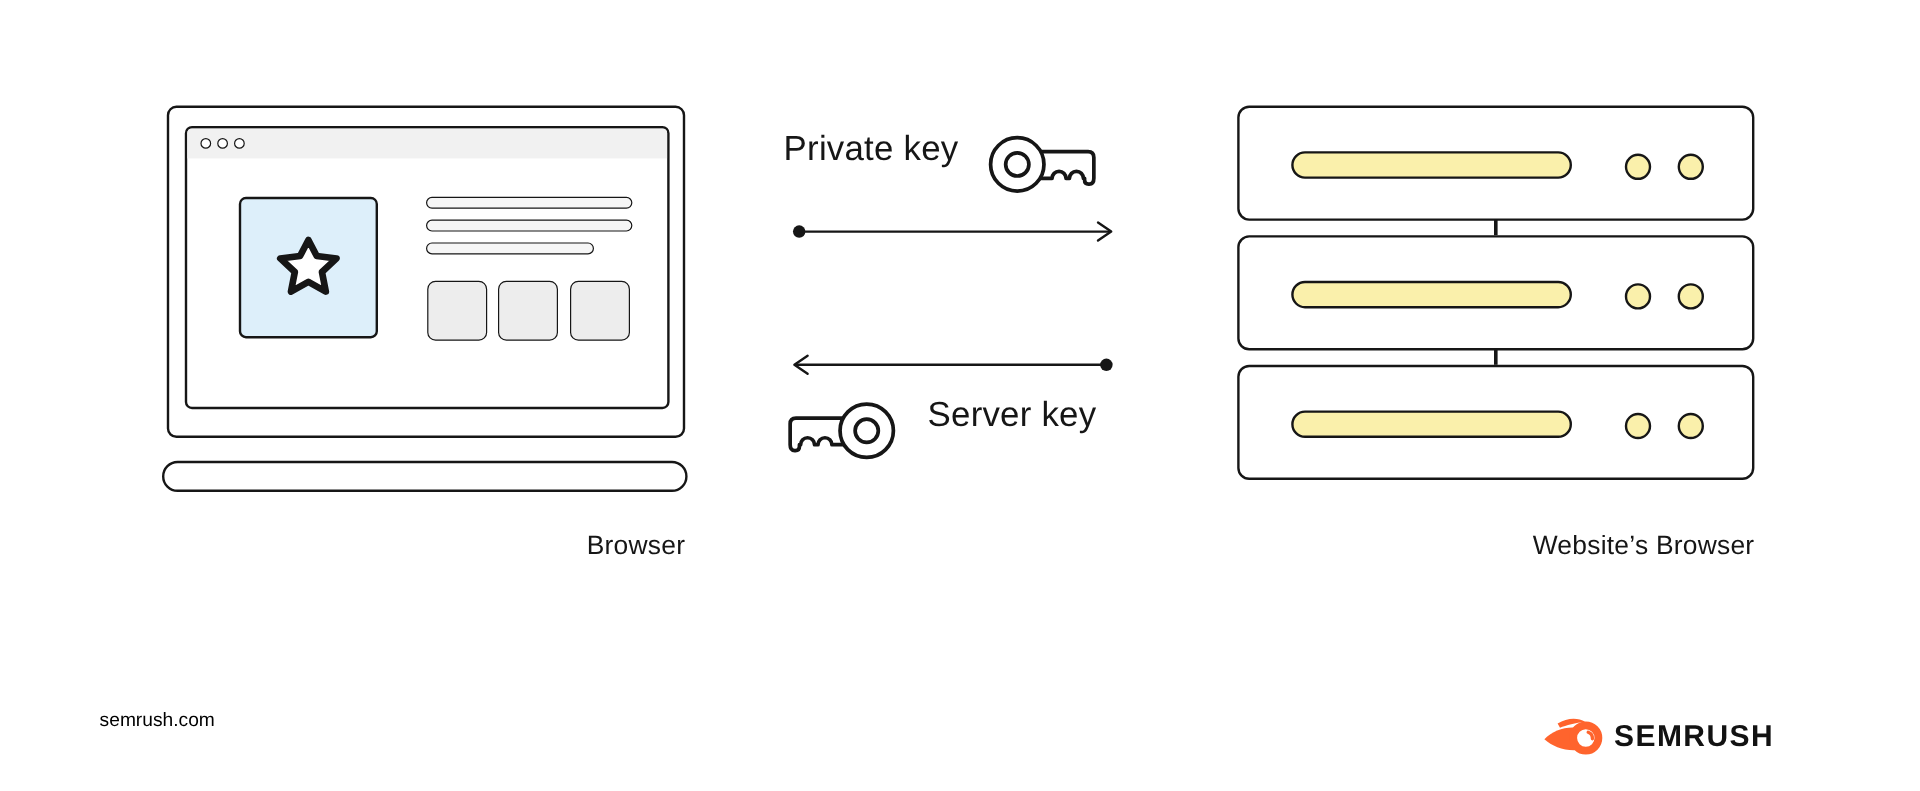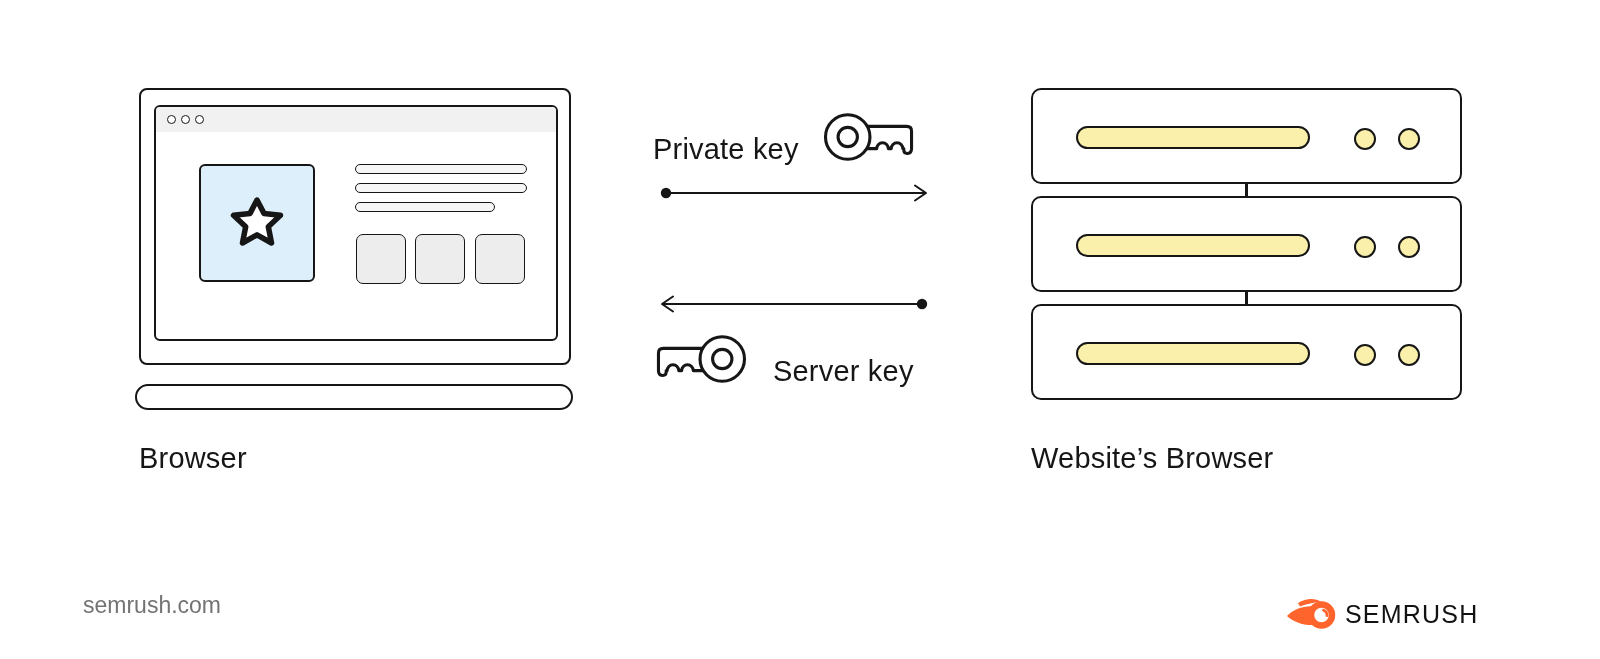--- a/index.html
+++ b/index.html
@@ -33,26 +33,26 @@
   .text-line.l1{left:199px;top:57px;width:172px}
   .text-line.l2{left:199px;top:76px;width:172px}
   .text-line.l3{left:199px;top:95px;width:140px}
   .content-tile{position:absolute;top:127px;width:50px;height:50px;background:var(--tile);
     border:1.8px solid var(--ink);border-radius:7px}
   .content-tile.t1{left:200px}.content-tile.t2{left:259px}.content-tile.t3{left:319px}
   .laptop-base{position:absolute;left:135px;top:384px;width:438px;height:26px;
     background:#fff;border:2.5px solid var(--ink);border-radius:14px}
 
   
-  .caption{position:absolute;font-size:29px;letter-spacing:.2px;text-align:left;color:var(--ink)}
+  .caption{position:absolute;font-size:22px;letter-spacing:.2px;text-align:right;color:var(--ink)}
   .caption.browser{left:139px;top:442px;width:432px}
   .caption.server{left:1031px;top:442px;width:431px}
 
   
-  .flow-row{position:absolute;display:flex;align-items:flex-end}
+  .flow-row{position:absolute;display:flex;align-items:flex-start}
   .flow-row.private{left:653px;top:108px;gap:22px}
   .flow-row.public{left:653px;top:330px;gap:24px}
   .flow-label{font-size:29px;letter-spacing:.2px;color:var(--ink)}
   .arrow{position:absolute;left:654px;width:280px;height:24px}
   .arrow.to-server{top:181px}
   .arrow.to-browser{top:292px}
 
   
   .server-rack{position:absolute;left:1031px;top:88px;width:431px;height:312px}
   .server-unit{position:absolute;left:0;width:431px;height:96px;background:#fff;
@@ -60,23 +60,23 @@
   .server-unit.u1{top:0}.server-unit.u2{top:108px}.server-unit.u3{top:216px}
   .server-bar{position:absolute;left:43px;top:36px;width:234px;height:23px;
     background:var(--yellow);border:2px solid var(--ink);border-radius:12px}
   .server-led{position:absolute;top:38px;width:22px;height:22px;background:var(--yellow);
     border:2px solid var(--ink);border-radius:50%}
   .server-led.led1{left:321px}.server-led.led2{left:365px}
   .server-connector{position:absolute;left:214px;width:2.5px;height:13px;background:var(--ink)}
   .server-connector.c1{top:95px}.server-connector.c2{top:203px}
 
   
-  .site-url{position:absolute;left:83px;top:592px;font-size:23px;color:#737373}
+  .site-url{position:absolute;left:83px;top:592px;font-size:16px;color:#000000}
   .brand-logo{position:absolute;left:1286px;top:596px;display:flex;align-items:center;gap:9px}
-  .brand-word{font-size:25px;font-weight:400;letter-spacing:1.2px;color:#121212}
+  .brand-word{font-size:25px;font-weight:700;letter-spacing:1.2px;color:#121212}
 </style>
 </head>
 <body>
 
 <div class="stage">
 
   <div class="laptop-screen">
     <div class="browser-window">
       <div class="browser-titlebar">
         <span class="win-dot d1"></span>

